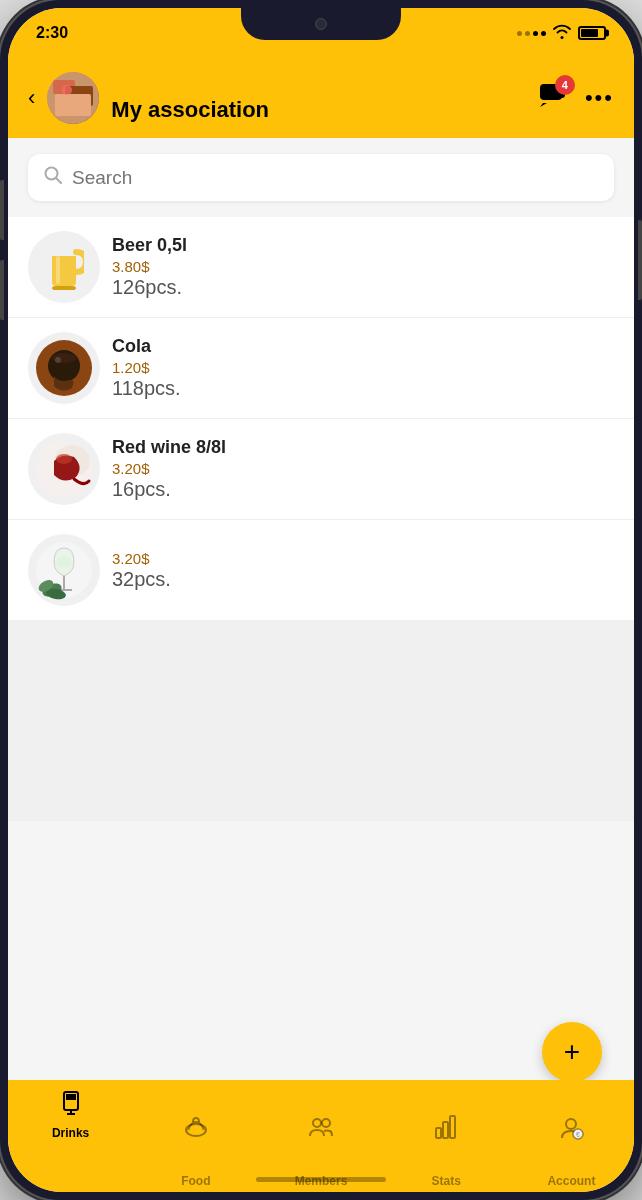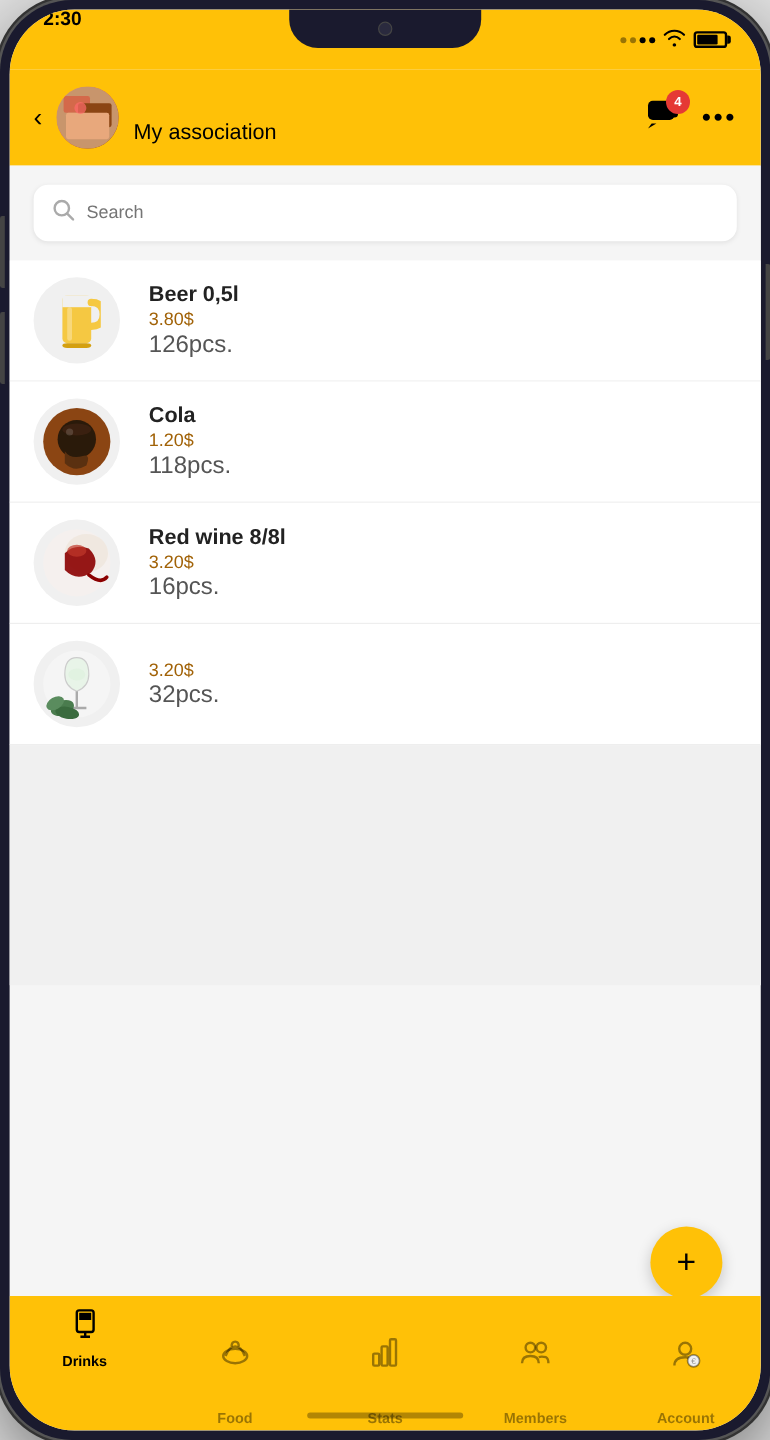--- a/index.html
+++ b/index.html
@@ -29,20 +29,21 @@
       background: #f5f5f5;
       border-radius: 54px;
       overflow: hidden;
     }
 
     
     .status-bar {
       background: #FFC107;
       height: 50px;
       display: flex;
+      align-items: center;
       justify-content: space-between;
       padding: 0 28px;
     }
 
     .status-time {
       font-size: 16px;
       font-weight: 700;
       color: #000;
     }
 
@@ -141,22 +142,22 @@
       width: 100%;
       height: 100%;
       background: linear-gradient(135deg, #e8a87c, #d4694a, #8b4513);
       display: flex;
       align-items: center;
       justify-content: center;
       font-size: 20px;
     }
 
     .header-title {
-      font-size: 18px;
-      font-weight: 400;
+      font-size: 22px;
+      font-weight: 700;
       color: #000;
       flex: 1;
       margin-top: 24px;
     }
 
     .header-actions {
       display: flex;
       align-items: center;
       gap: 18px;
     }
@@ -204,38 +205,38 @@
     }
 
     .search-icon-wrap {
       color: #aaa;
       font-size: 18px;
     }
 
     .search-input {
       border: none;
       outline: none;
-      font-size: 15px;
+      font-size: 19px;
       color: #aaa;
       background: transparent;
       flex: 1;
     }
 
     
     .item-list {
       background: #f5f5f5;
       flex: 1;
     }
 
     .item-row {
       background: white;
       display: flex;
       align-items: center;
       padding: 14px 20px;
-      gap: 24px;
+      gap: 12px;
       border-bottom: 1px solid #eee;
       cursor: pointer;
     }
 
     .item-image {
       width: 72px; height: 72px;
       border-radius: 50%;
       overflow: hidden;
       flex-shrink: 0;
       display: flex;
@@ -532,38 +533,38 @@
             <path d="M5 16 Q8 8 13 8 Q18 8 21 16" stroke="rgba(0,0,0,0.4)" stroke-width="2" fill="none"></path>
             <path d="M10 8 Q10 4 13 4 Q16 4 16 8" stroke="rgba(0,0,0,0.4)" stroke-width="2" fill="none"></path>
           </svg>
         </span>
         <span class="nav-label inactive" style="color:rgba(0,0,0,0.4)">Food</span>
       </div>
 
       <div class="nav-item inactive">
         <span class="nav-icon">
           <svg width="26" height="26" viewBox="0 0 26 26" fill="none">
-            <rect x="3" y="14" width="5" height="10" rx="1" stroke="rgba(0,0,0,0.4)" stroke-width="2" fill="none"></rect>
-            <rect x="10" y="8" width="5" height="16" rx="1" stroke="rgba(0,0,0,0.4)" stroke-width="2" fill="none"></rect>
-            <rect x="17" y="2" width="5" height="22" rx="1" stroke="rgba(0,0,0,0.4)" stroke-width="2" fill="none"></rect>
-          </svg>
-        </span>
-        <span class="nav-label" style="color:rgba(0,0,0,0.4)">Stats</span>
-      </div>
-
-      <div class="nav-item inactive">
-        <span class="nav-icon">
-          <svg width="26" height="26" viewBox="0 0 26 26" fill="none">
             <circle cx="9" cy="9" r="4" stroke="rgba(0,0,0,0.4)" stroke-width="2" fill="none"></circle>
             <circle cx="18" cy="9" r="4" stroke="rgba(0,0,0,0.4)" stroke-width="2" fill="none"></circle>
             <path d="M2 22 Q2 16 9 16 Q16 16 16 22" stroke="rgba(0,0,0,0.4)" stroke-width="2" fill="none"></path>
             <path d="M16 17 Q18 16 22 17 Q24 18 24 22" stroke="rgba(0,0,0,0.4)" stroke-width="2" fill="none"></path>
           </svg>
         </span>
         <span class="nav-label" style="color:rgba(0,0,0,0.4)">Members</span>
+      </div>
+
+      <div class="nav-item inactive">
+        <span class="nav-icon">
+          <svg width="26" height="26" viewBox="0 0 26 26" fill="none">
+            <rect x="3" y="14" width="5" height="10" rx="1" stroke="rgba(0,0,0,0.4)" stroke-width="2" fill="none"></rect>
+            <rect x="10" y="8" width="5" height="16" rx="1" stroke="rgba(0,0,0,0.4)" stroke-width="2" fill="none"></rect>
+            <rect x="17" y="2" width="5" height="22" rx="1" stroke="rgba(0,0,0,0.4)" stroke-width="2" fill="none"></rect>
+          </svg>
+        </span>
+        <span class="nav-label" style="color:rgba(0,0,0,0.4)">Stats</span>
       </div>
 
       <div class="nav-item inactive">
         <span class="nav-icon">
           <svg width="26" height="26" viewBox="0 0 26 26" fill="none">
             <circle cx="13" cy="10" r="5" stroke="rgba(0,0,0,0.4)" stroke-width="2" fill="none"></circle>
             <path d="M4 24 Q4 17 13 17 Q22 17 22 24" stroke="rgba(0,0,0,0.4)" stroke-width="2" fill="none"></path>
             <circle cx="20" cy="20" r="5" stroke="rgba(0,0,0,0.4)" stroke-width="1.5" fill="#f0f0f0"></circle>
             <text x="20" y="23" text-anchor="middle" font-size="7" fill="rgba(0,0,0,0.4)">€</text>
           </svg>

